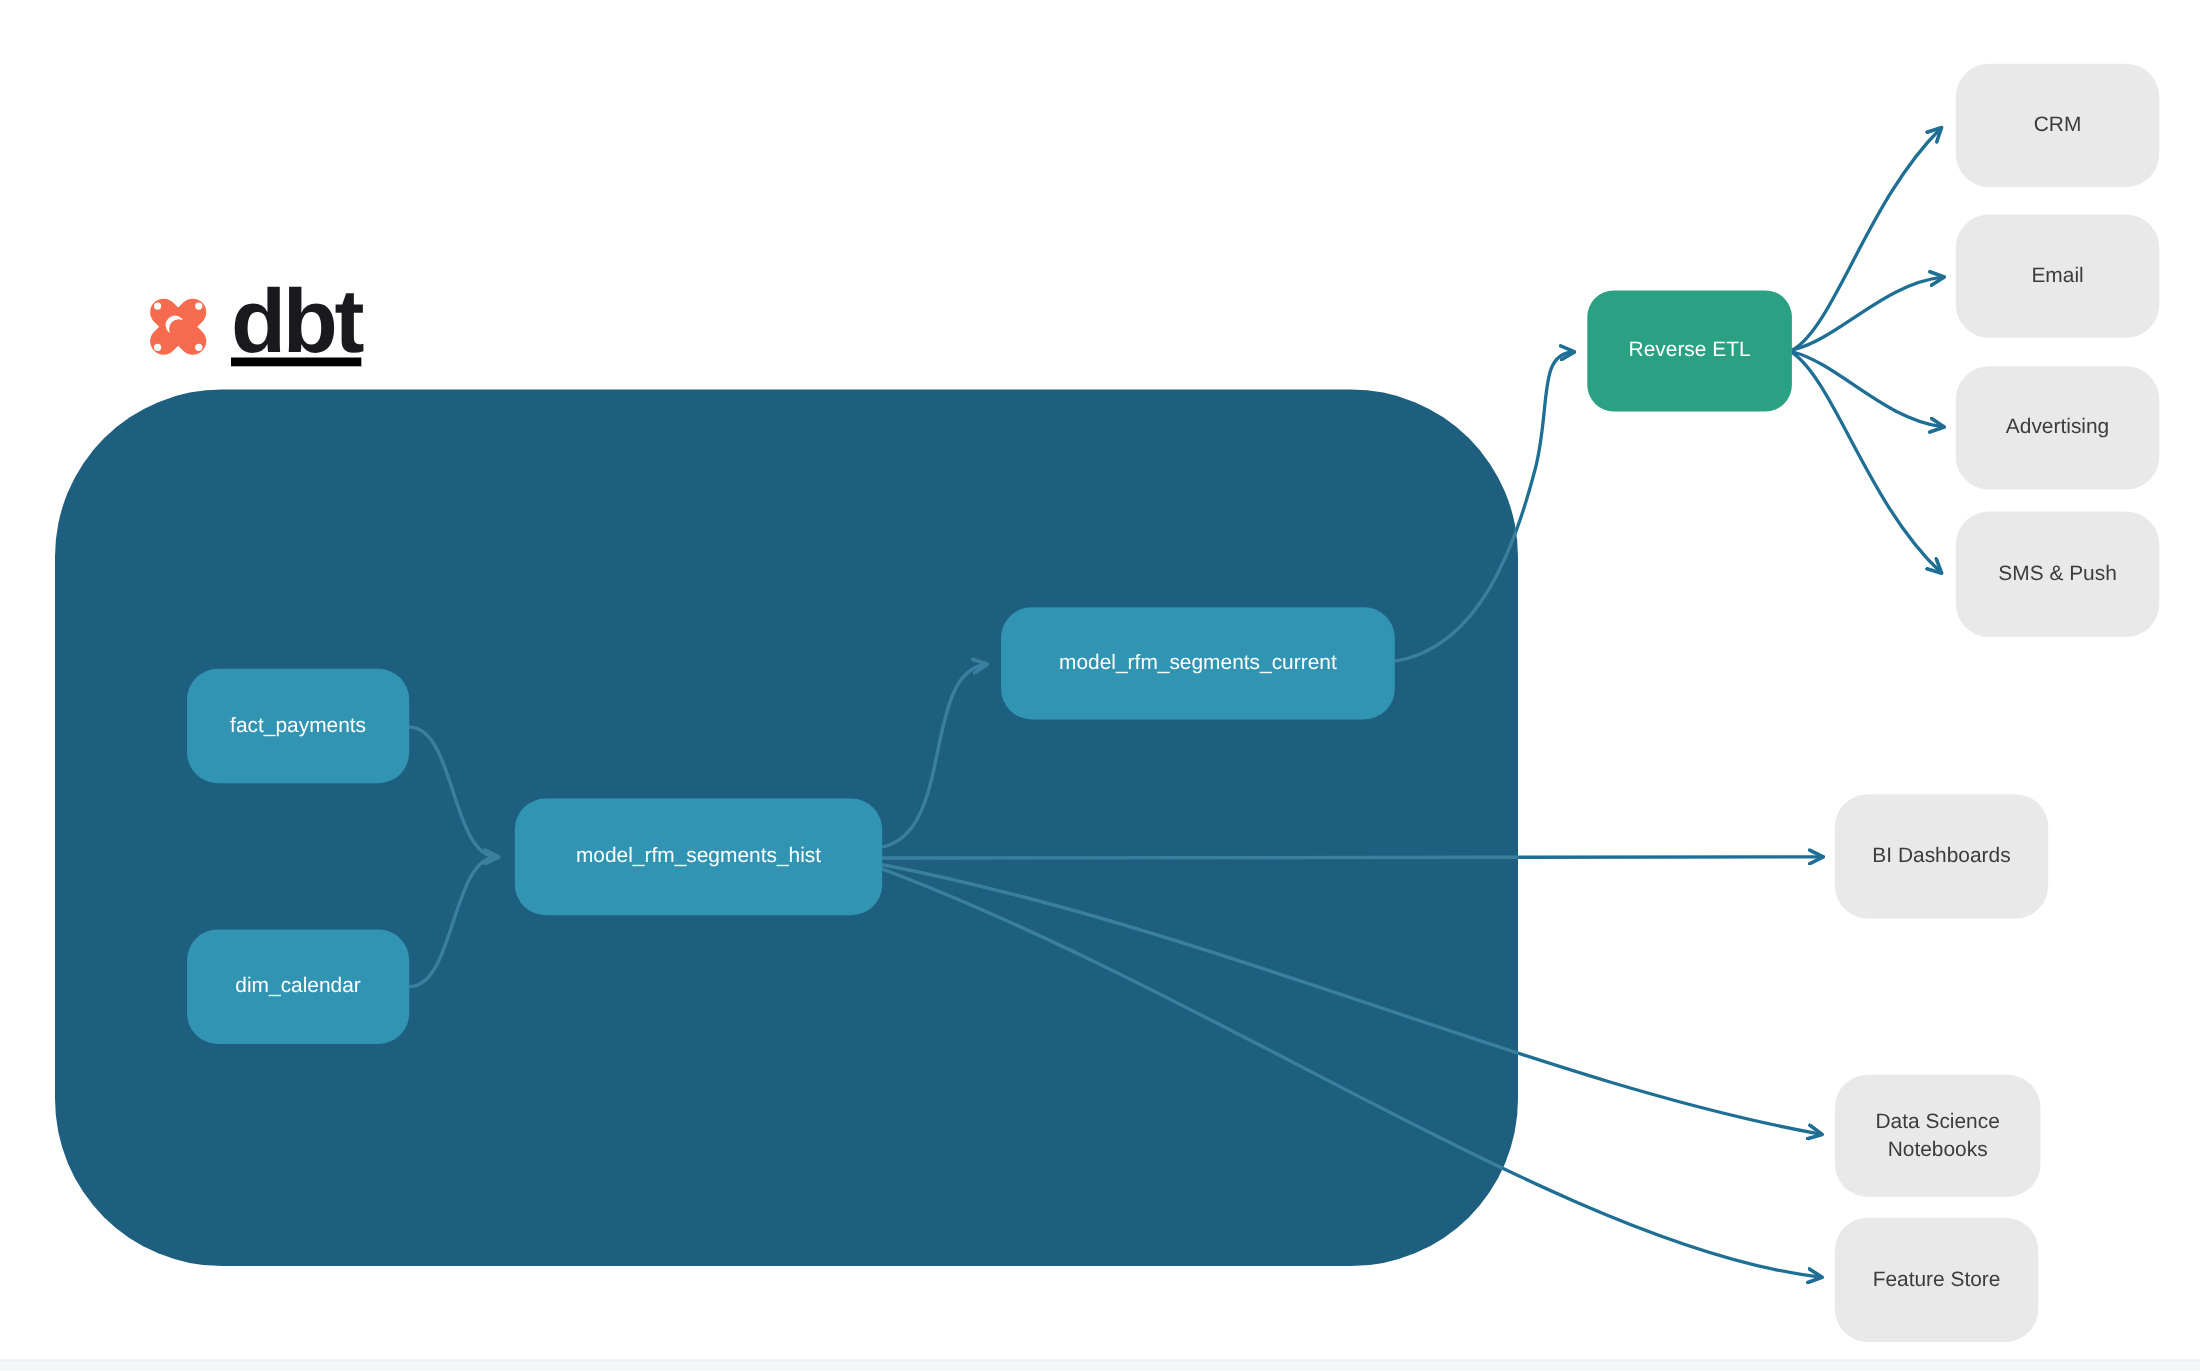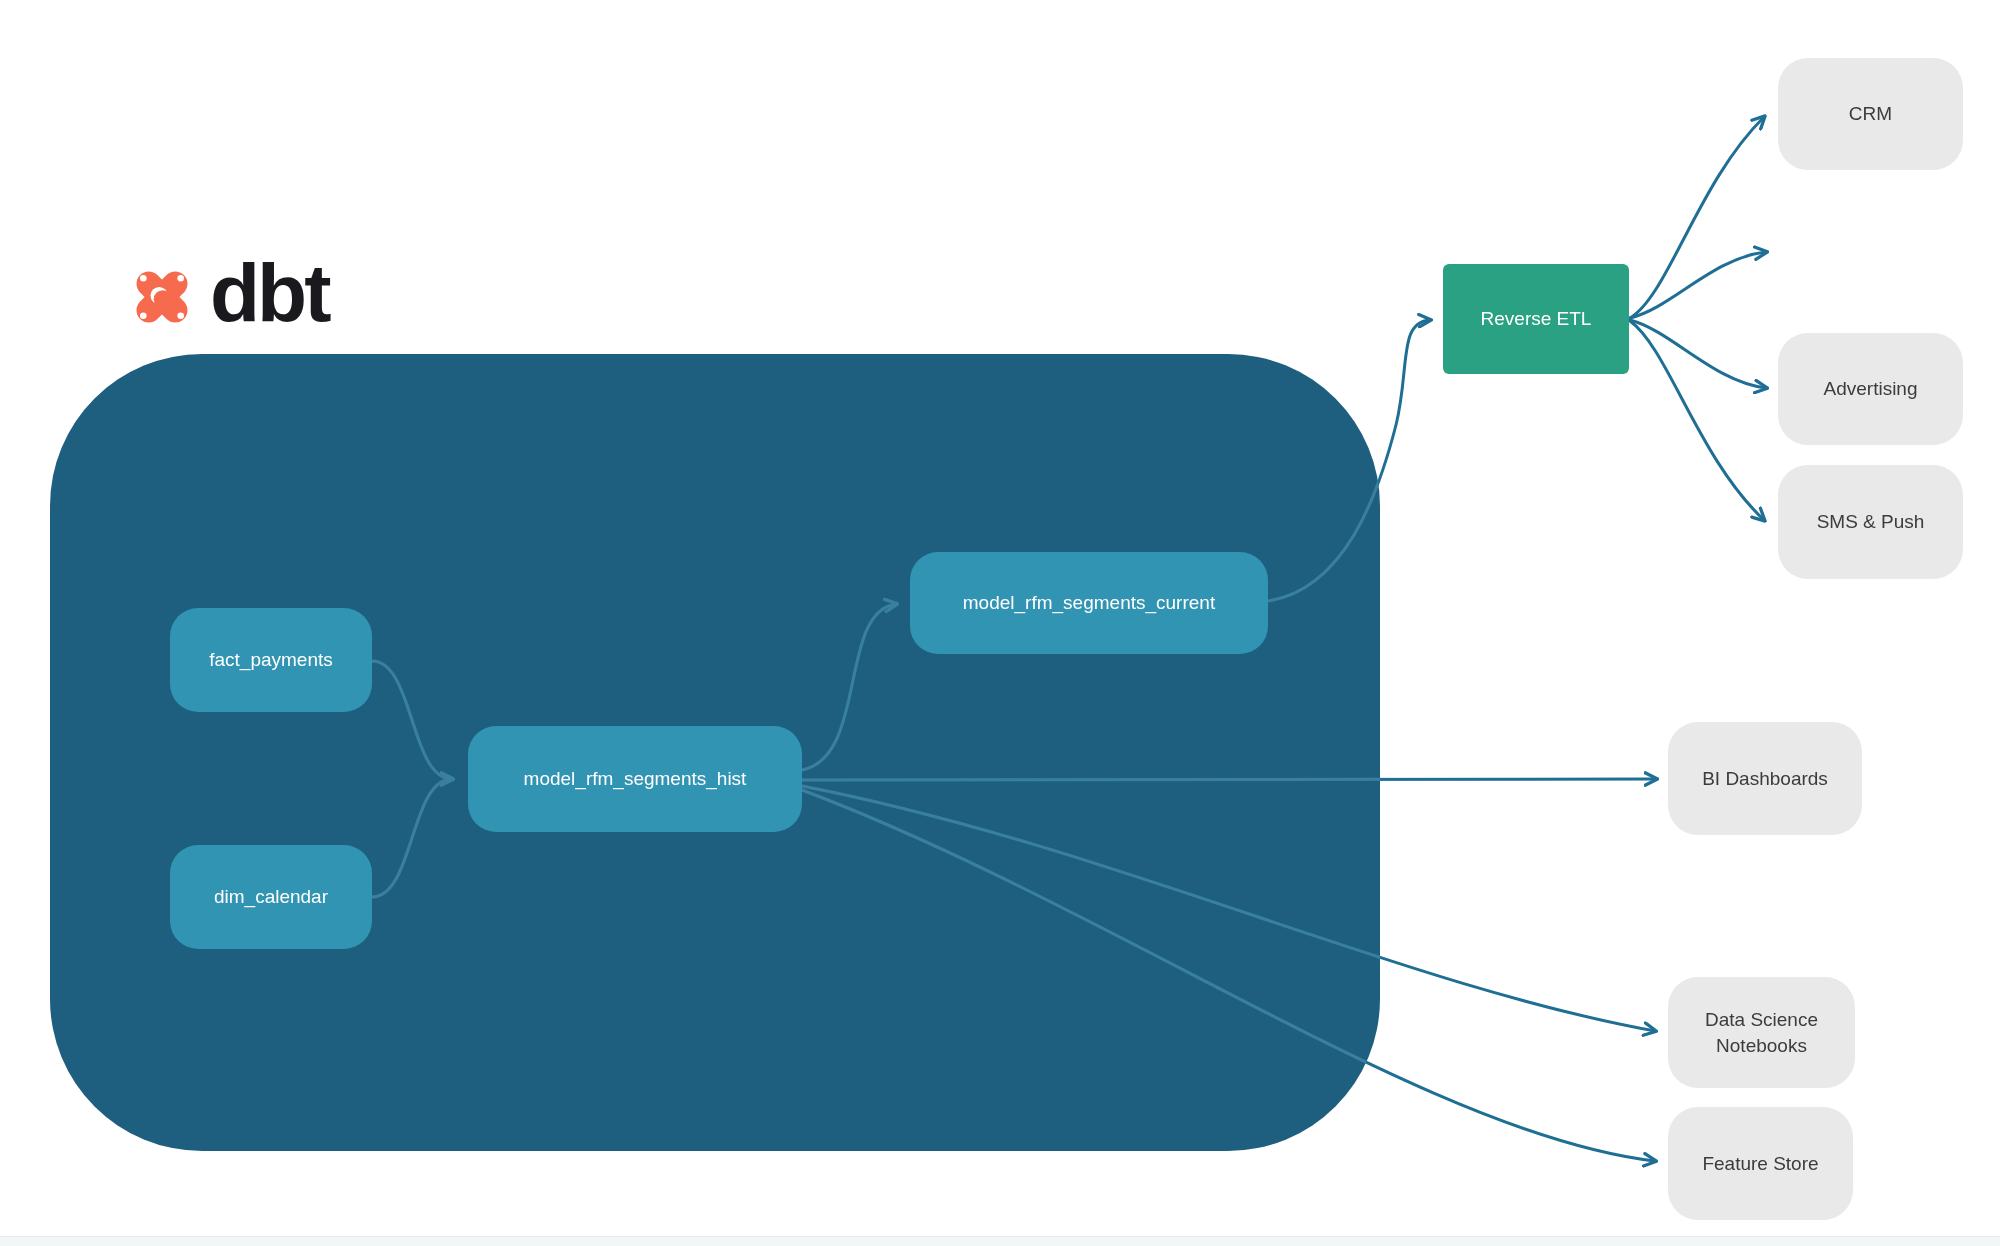--- a/index.html
+++ b/index.html
@@ -4,21 +4,21 @@
 <style>
   html,body{margin:0;padding:0;}
   body{
     width:2000px;height:1246px;position:relative;overflow:hidden;
     background:#ffffff;
     font-family:"Liberation Sans","DejaVu Sans",sans-serif;
   }
   .canvas{position:absolute;inset:0;}
 
   
-  .logo{position:absolute;left:126px;top:260px;display:flex;align-items:center;gap:12px;}
+  .logo{position:absolute;left:126px;top:260px;display:flex;align-items:center;gap:12px;text-decoration:underline;}
   .logo svg{display:block;}
   .logo-text{
     font-size:82px;font-weight:bold;letter-spacing:-3px;line-height:1;
     color:var(--logo-text);margin-top:-8px;
   }
 
   
   .container-box{
     position:absolute;left:50px;top:354px;width:1330px;height:797px;
     background:var(--container-bg);border-radius:152px;
@@ -26,21 +26,21 @@
 
   
   .connectors{position:absolute;left:0;top:0;width:2000px;height:1246px;pointer-events:none;}
 
   
   .node{
     position:absolute;display:flex;align-items:center;justify-content:center;
     text-align:center;font-size:19px;line-height:1.35;
   }
   .node.teal{background:var(--node-bg);color:var(--node-text);border-radius:28px;}
-  .node.green{background:var(--etl-bg);color:var(--node-text);border-radius:6px;}
+  .node.green{background:var(--etl-bg);color:var(--node-text);border-radius:24px;}
   .node.gray{background:var(--dest-bg);color:var(--dest-text);border-radius:30px;}
   .node span{display:block;padding:0 14px;}
 
   .bottom-strip{
     position:absolute;left:0;top:1236px;width:2000px;height:10px;
     background:#f3f6f6;border-top:1px solid #e7eded;
   }
 </style>
 </head>
 <body>
@@ -119,20 +119,23 @@
     <span>model_rfm_segments_current</span>
   </div>
 
   <div class="node green" style="left:1443px;top:264px;width:186px;height:110px;">
     <span>Reverse ETL</span>
   </div>
 
   <div class="node gray" style="left:1778px;top:58px;width:185px;height:112px;">
     <span>CRM</span>
   </div>
+  <div class="node gray" style="left:1778px;top:195px;width:185px;height:112px;">
+    <span>Email</span>
+  </div>
   <div class="node gray" style="left:1778px;top:465px;width:185px;height:114px;">
     <span>SMS &amp; Push</span>
   </div>
   <div class="node gray" style="left:1778px;top:333px;width:185px;height:112px;">
     <span>Advertising</span>
   </div>
   <div class="node gray" style="left:1668px;top:722px;width:194px;height:113px;">
     <span>BI Dashboards</span>
   </div>
   <div class="node gray" style="left:1668px;top:977px;width:187px;height:111px;">

